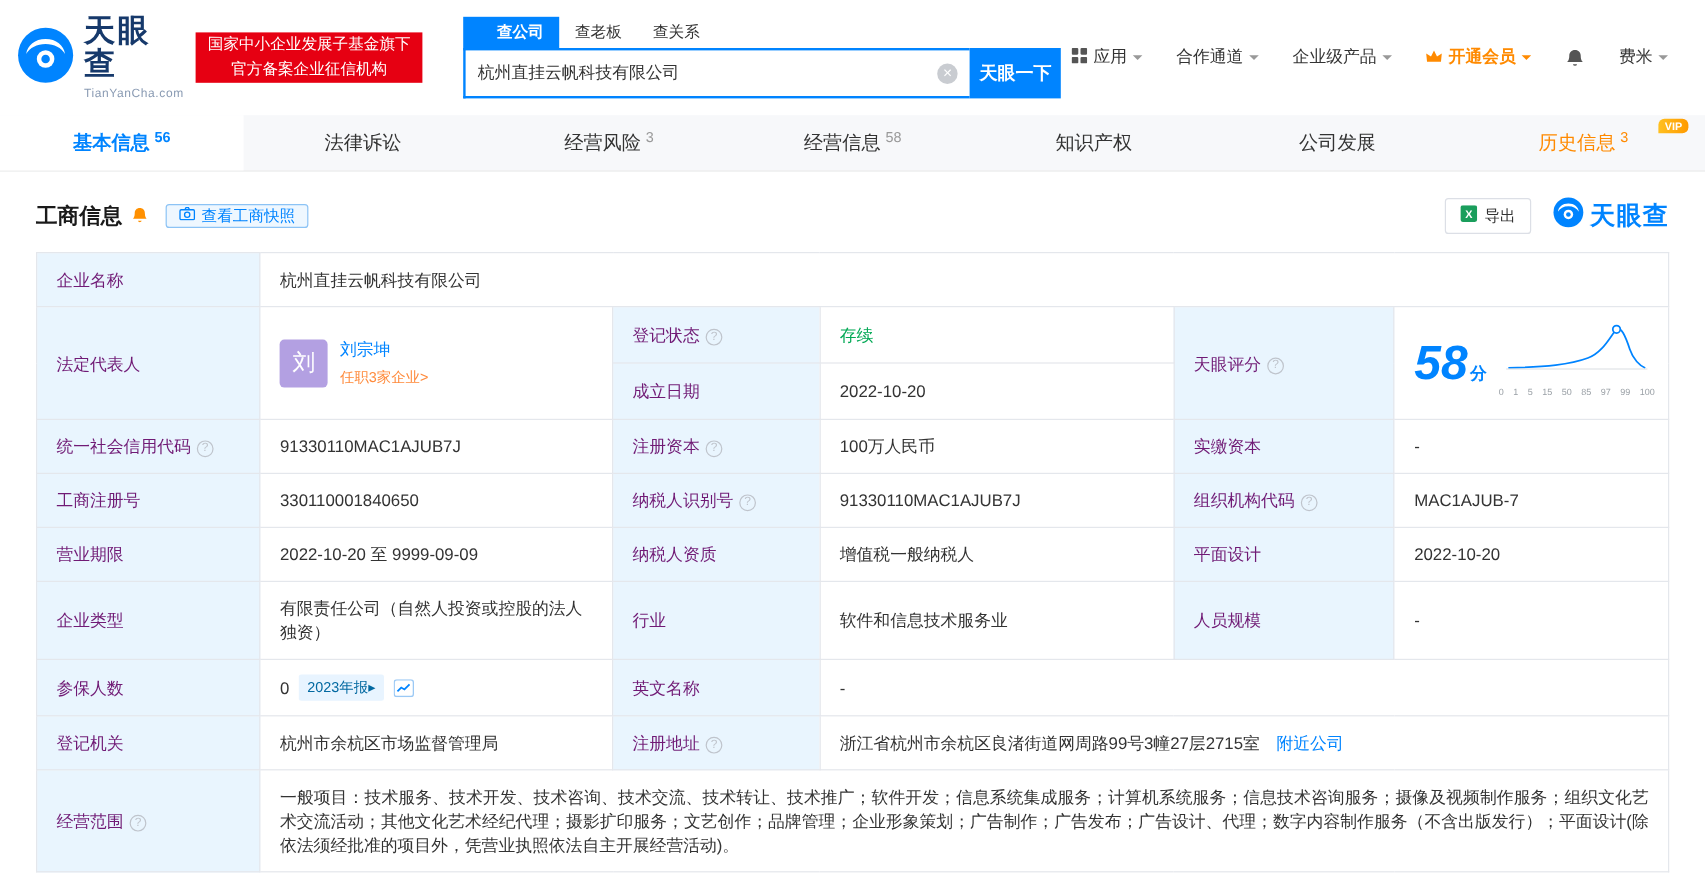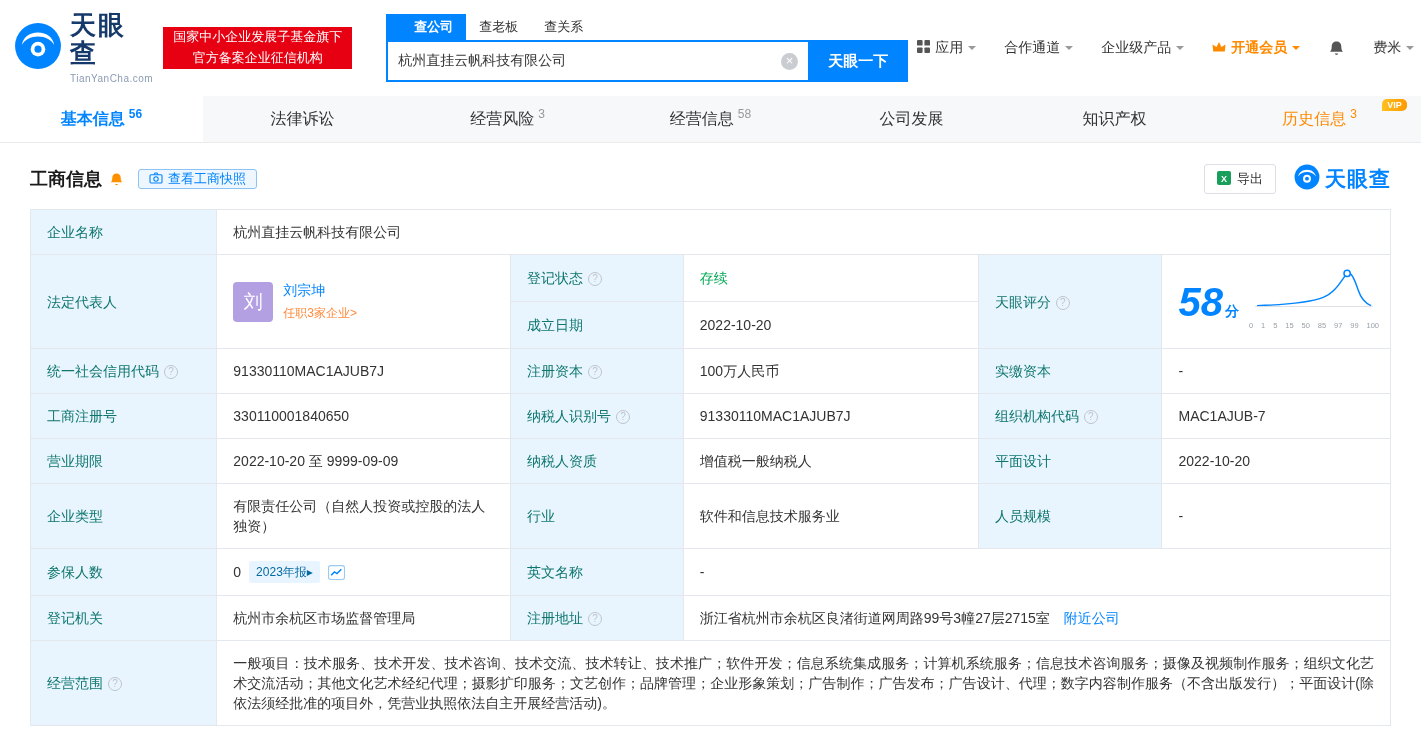--- a/index.html
+++ b/index.html
@@ -19,21 +19,21 @@
   .search-tabs { display:flex; align-items:flex-end; font-size:13px; }
   .search-tab { padding:4px 13px; color:#333; cursor:pointer; }
   .search-tab.active { background:#0084ff; color:#fff; font-weight:bold;padding-left:28px; }
   .search-row { display:flex; }
   .search-input-wrap { display:flex; align-items:center; width:422px; height:42px;
     border:2px solid #0084ff; border-right:none; padding:0 10px; background:#fff; }
   .search-input { flex:1; border:none; outline:none; font-size:14px; color:#333;
     font-family:"Liberation Sans","DejaVu Sans",sans-serif; }
   .clear-btn { width:17px; height:17px; border-radius:50%; background:#c9ccd1; color:#fff;
     font-size:13px; line-height:16px; text-align:center; cursor:pointer; }
-  .search-btn { width:100px; height:42px; background:#0084ff; color:#fff; border:none;
+  .search-btn { width:76px; height:42px; background:#0084ff; color:#fff; border:none;
     font-size:15px; font-weight:bold; cursor:pointer; font-family:inherit; }
 
   .top-nav { margin-left:auto; display:flex; align-items:center; gap:10px; font-size:14px; color:#333; }
   .nav-item { display:flex; align-items:center; gap:5px; padding:0 9px; cursor:pointer; white-space:nowrap; }
   .nav-item.vip { color:#ff8a00; font-weight:bold; }
   .caret { width:0; height:0; border:4px solid transparent; border-top-color:#999; margin-top:4px; }
   .nav-item.vip .caret { border-top-color:#ff8a00; }
 
   
   .tabbar { display:flex; height:47px; background:#f7f8fa; border-bottom:1px solid:#ebebeb; border-bottom:1px solid #ebebeb; }
@@ -57,21 +57,21 @@
   .head-right { margin-left:auto; display:flex; align-items:center; gap:18px; }
   .export-btn { display:flex; align-items:center; gap:6px; height:30px; padding:0 12px;
     border:1px solid #dcdfe6; border-radius:3px; background:#fff; font-size:13px; color:#333;
     cursor:pointer; font-family:inherit; }
   .tyc-mark { display:flex; align-items:center; gap:5px; }
   .tyc-mark-txt { font-size:21px; font-weight:bold; color:#0084ff; letter-spacing:1px; }
 
   
   .info-table { width:1361px; margin:0 30px; border-collapse:collapse; table-layout:fixed; font-size:14px; }
   .info-table td { border:1px solid #e4e7ec; padding:12px 16px; vertical-align:middle; line-height:20px; }
-  td.lbl { background:#e9f5fe; color:#0f766e; }
+  td.lbl { background:#e9f5fe; color:#701a75; }
   td.val { background:#fff; color:#333; }
   .help { display:inline-block; width:14px; height:14px; border-radius:50%; border:1px solid #bfc4cc;
     color:#bfc4cc; font-size:10px; line-height:12px; text-align:center; margin-left:5px;
     vertical-align:1px; cursor:pointer; }
   .help::before { content:"?"; }
   .green { color:#00a854; }
   a.blue-link { color:#0084ff; text-decoration:none; cursor:pointer; }
 
   .rep { display:flex; align-items:center; gap:10px; }
   .avatar { width:40px; height:40px; border-radius:4px; background:#b3a0e2; color:#fff;
@@ -187,25 +187,25 @@
   </div>
   <div class="tab">
     <span>经营风险</span>
     <span class="count">3</span>
   </div>
   <div class="tab">
     <span>经营信息</span>
     <span class="count">58</span>
   </div>
   <div class="tab">
+    <span>知识产权</span>
+    <span class="count"></span>
+  </div>
+  <div class="tab">
     <span>公司发展</span>
-    <span class="count"></span>
-  </div>
-  <div class="tab">
-    <span>知识产权</span>
     <span class="count"></span>
   </div>
   <div class="tab history">
     <span class="vip-badge">VIP</span>
     <span>历史信息</span>
     <span class="count">3</span>
   </div>
 </div>
 
 <div class="section-head">

